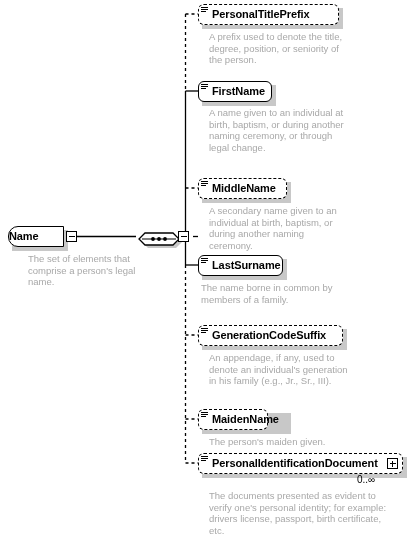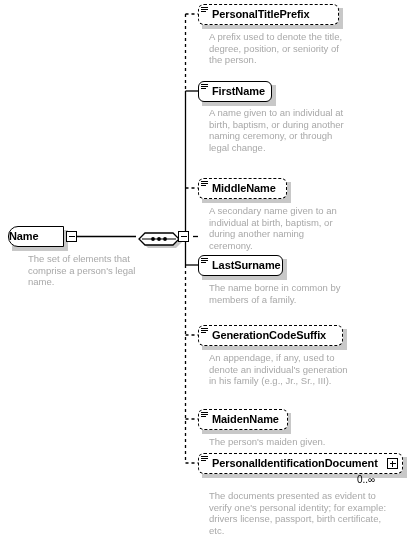--- a/index.html
+++ b/index.html
@@ -178,38 +178,38 @@
     <div class="nshadow" style="width:85px;"></div>
     <div class="nbox req" style="width:85px;">
       <span class="lines-icon">
           <i></i>
           <i></i>
           <i></i>
         </span>
       <span class="nlabel">LastSurname</span>
     </div>
   </div>
-  <div class="desc" style="left:209px;top:282px;width:140px;">The name borne in common by members of a family.</div>
+  <div class="desc" style="left:201px;top:282px;width:140px;">The name borne in common by members of a family.</div>
 
   <div class="node" style="left:198px;top:325px;">
     <div class="nshadow" style="width:145px;"></div>
     <div class="nbox opt" style="width:145px;">
       <span class="lines-icon">
           <i></i>
           <i></i>
           <i></i>
         </span>
       <span class="nlabel">GenerationCodeSuffix</span>
     </div>
   </div>
   <div class="desc" style="left:209px;top:352px;width:145px;">An appendage, if any, used to denote an individual's generation in his family (e.g., Jr., Sr., III).</div>
 
   <div class="node" style="left:198px;top:409px;">
     <div class="nshadow" style="width:89px;"></div>
-    <div class="nbox opt" style="width:90px;align-items:center;">
+    <div class="nbox opt" style="width:70px;align-items:center;">
       <span class="lines-icon">
           <i></i>
           <i></i>
           <i></i>
         </span>
       <span class="nlabel">MaidenName</span>
     </div>
   </div>
   <div class="desc" style="left:209px;top:436px;width:150px;">The person's maiden given.</div>
 

